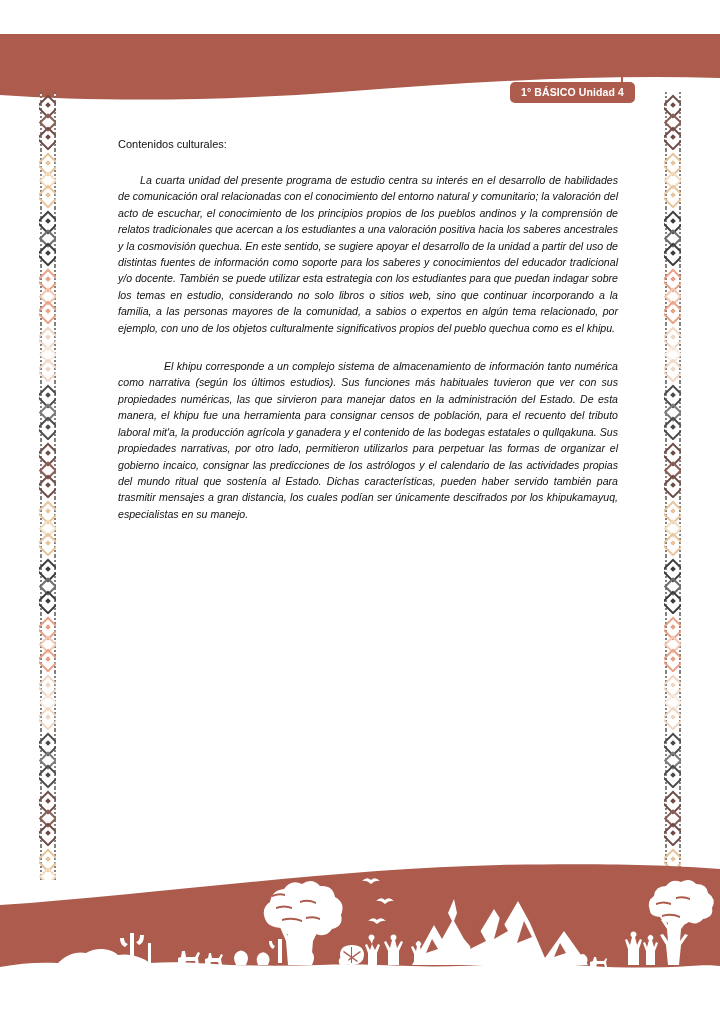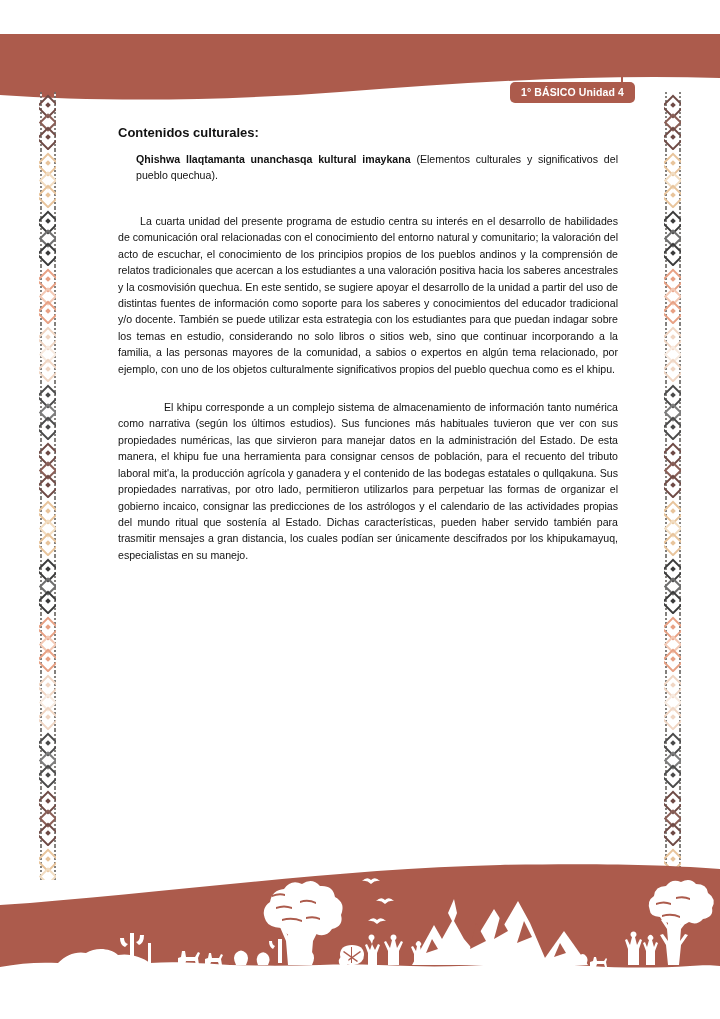--- a/index.html
+++ b/index.html
@@ -125,42 +125,43 @@
   .section-bar span {
     color: #ffffff;
     font-family: "Liberation Serif", serif;
     font-weight: 700;
     font-size: 17px;
     letter-spacing: .1px;
     white-space: nowrap;
   }
 
   .lead-label {
-    margin: 13px 0 0 0;
-    font-size: 13px;
-    font-weight: 700;
+    margin: 26px 0 0 0;
+    font-size: 11px;
+    font-weight: 400;
     color: #111111;
   }
 
   .bullet {
     margin: 11px 0 0 18px;
     font-size: 10.6px;
     line-height: 16px;
     text-align: justify;
     color: #111;
   }
   .bullet b { font-weight: 700; }
 
   .para {
-    margin: 30px 0 0 0;
+    margin: 22px 0 0 0;
     font-size: 10.6px;
     line-height: 16.4px;
     text-align: justify;
     text-indent: 22px;
     color: #111;
+    font-style: italic;
   }
   .para.second { margin-top: 22px; text-indent: 46px; }
 
   
   .bottom-art {
     position: absolute;
     left: 0; bottom: 0;
     width: 720px;
     height: 160px;
     pointer-events: none;
@@ -434,23 +435,20 @@
   </div>
 
 <div class="content">
 
 
 
   <div class="lead-label">Contenidos culturales:</div>
 
 
 
-  <p class="bullet">
-    <b>Qhishwa llaqtamanta unanchasqa kultural imaykana</b><span> (Elementos culturales y significativos del pueblo quechua).</span>
-  </p>
 
   <p class="para">La cuarta unidad del presente programa de estudio centra su interés en el desarrollo de habilidades de comunicación oral relacionadas con el conocimiento del entorno natural y comunitario; la valoración del acto de escuchar, el conocimiento de los principios propios de los pueblos andinos y la comprensión de relatos tradicionales que acercan a los estudiantes a una valoración positiva hacia los saberes ancestrales y la cosmovisión quechua. En este sentido, se sugiere apoyar el desarrollo de la unidad a partir del uso de distintas fuentes de información como soporte para los saberes y conocimientos del educador tradicional y/o docente. También se puede utilizar esta estrategia con los estudiantes para que puedan indagar sobre los temas en estudio, considerando no solo libros o sitios web, sino que continuar incorporando a la familia, a las personas mayores de la comunidad, a sabios o expertos en algún tema relacionado, por ejemplo, con uno de los objetos culturalmente significativos propios del pueblo quechua como es el khipu.</p>
 
   <p class="para second">El khipu corresponde a un complejo sistema de almacenamiento de información tanto numérica como narrativa (según los últimos estudios). Sus funciones más habituales tuvieron que ver con sus propiedades numéricas, las que sirvieron para manejar datos en la administración del Estado. De esta manera, el khipu fue una herramienta para consignar censos de población, para el recuento del tributo laboral mit'a, la producción agrícola y ganadera y el contenido de las bodegas estatales o qullqakuna. Sus propiedades narrativas, por otro lado, permitieron utilizarlos para perpetuar las formas de organizar el gobierno incaico, consignar las predicciones de los astrólogos y el calendario de las actividades propias del mundo ritual que sostenía al Estado. Dichas características, pueden haber servido también para trasmitir mensajes a gran distancia, los cuales podían ser únicamente descifrados por los khipukamayuq, especialistas en su manejo.</p>
 
 </div>
 
 <div class="bottom-art">
   <svg width="720" height="160" viewBox="0 0 720 160">
 

